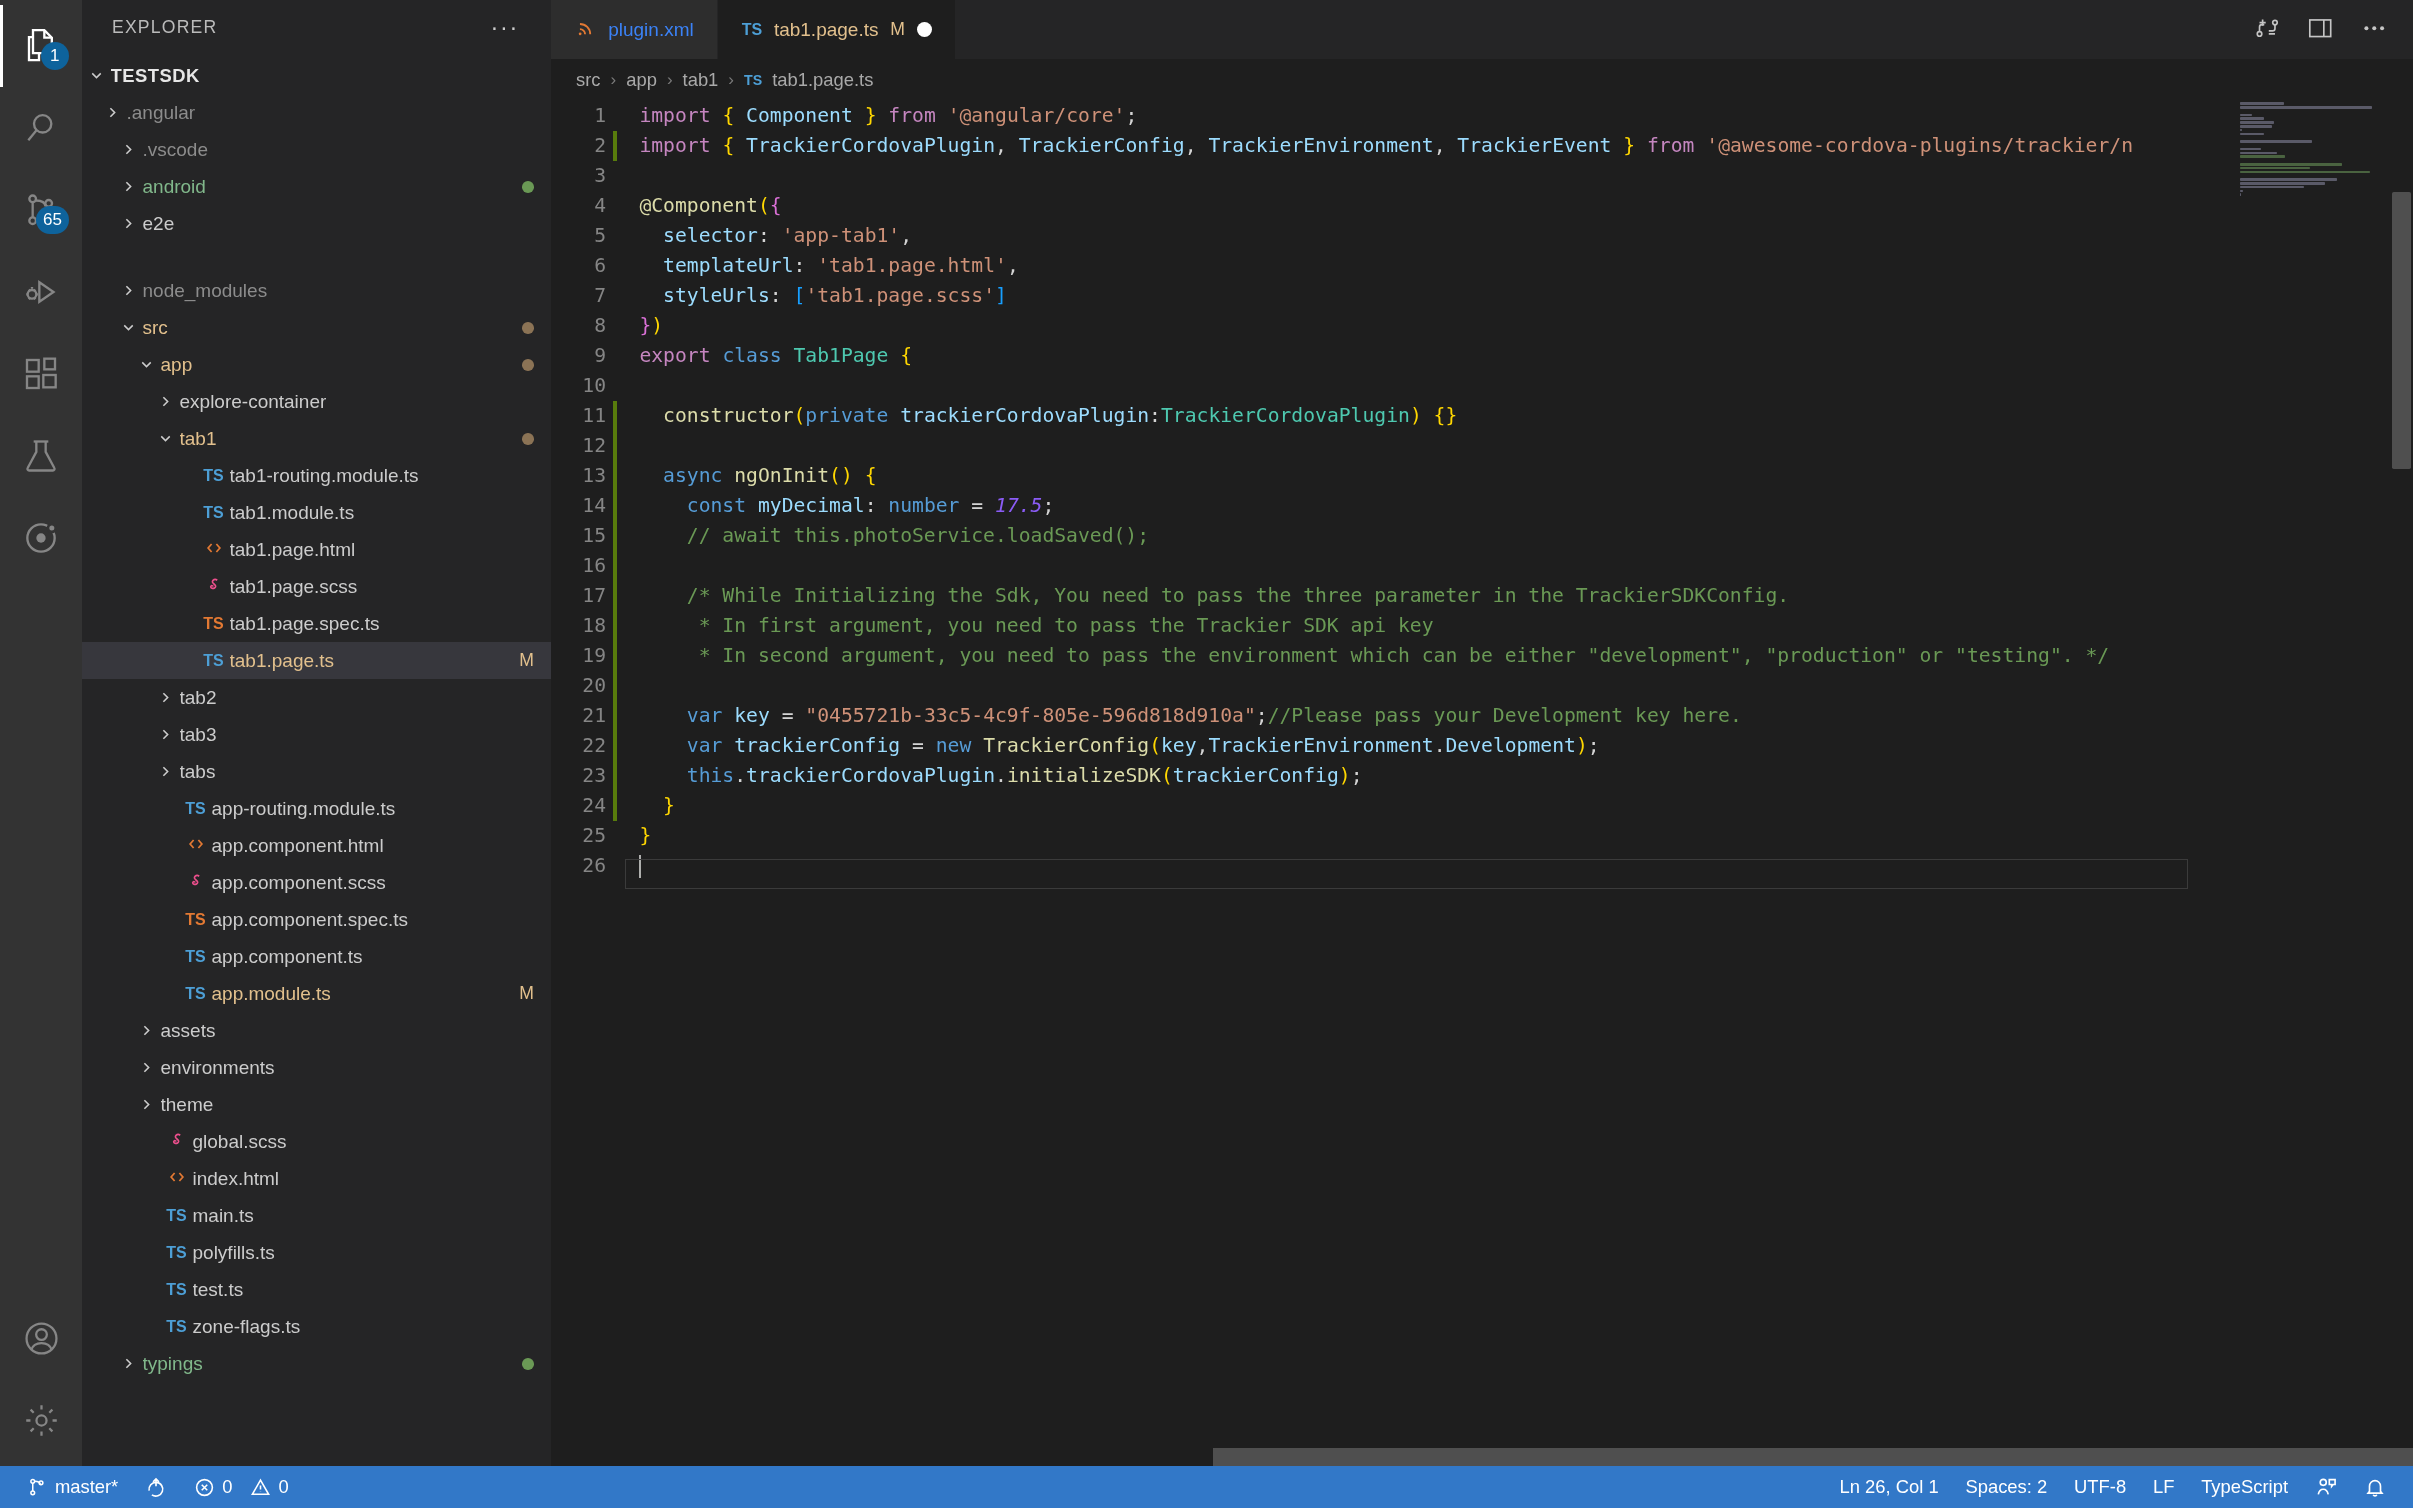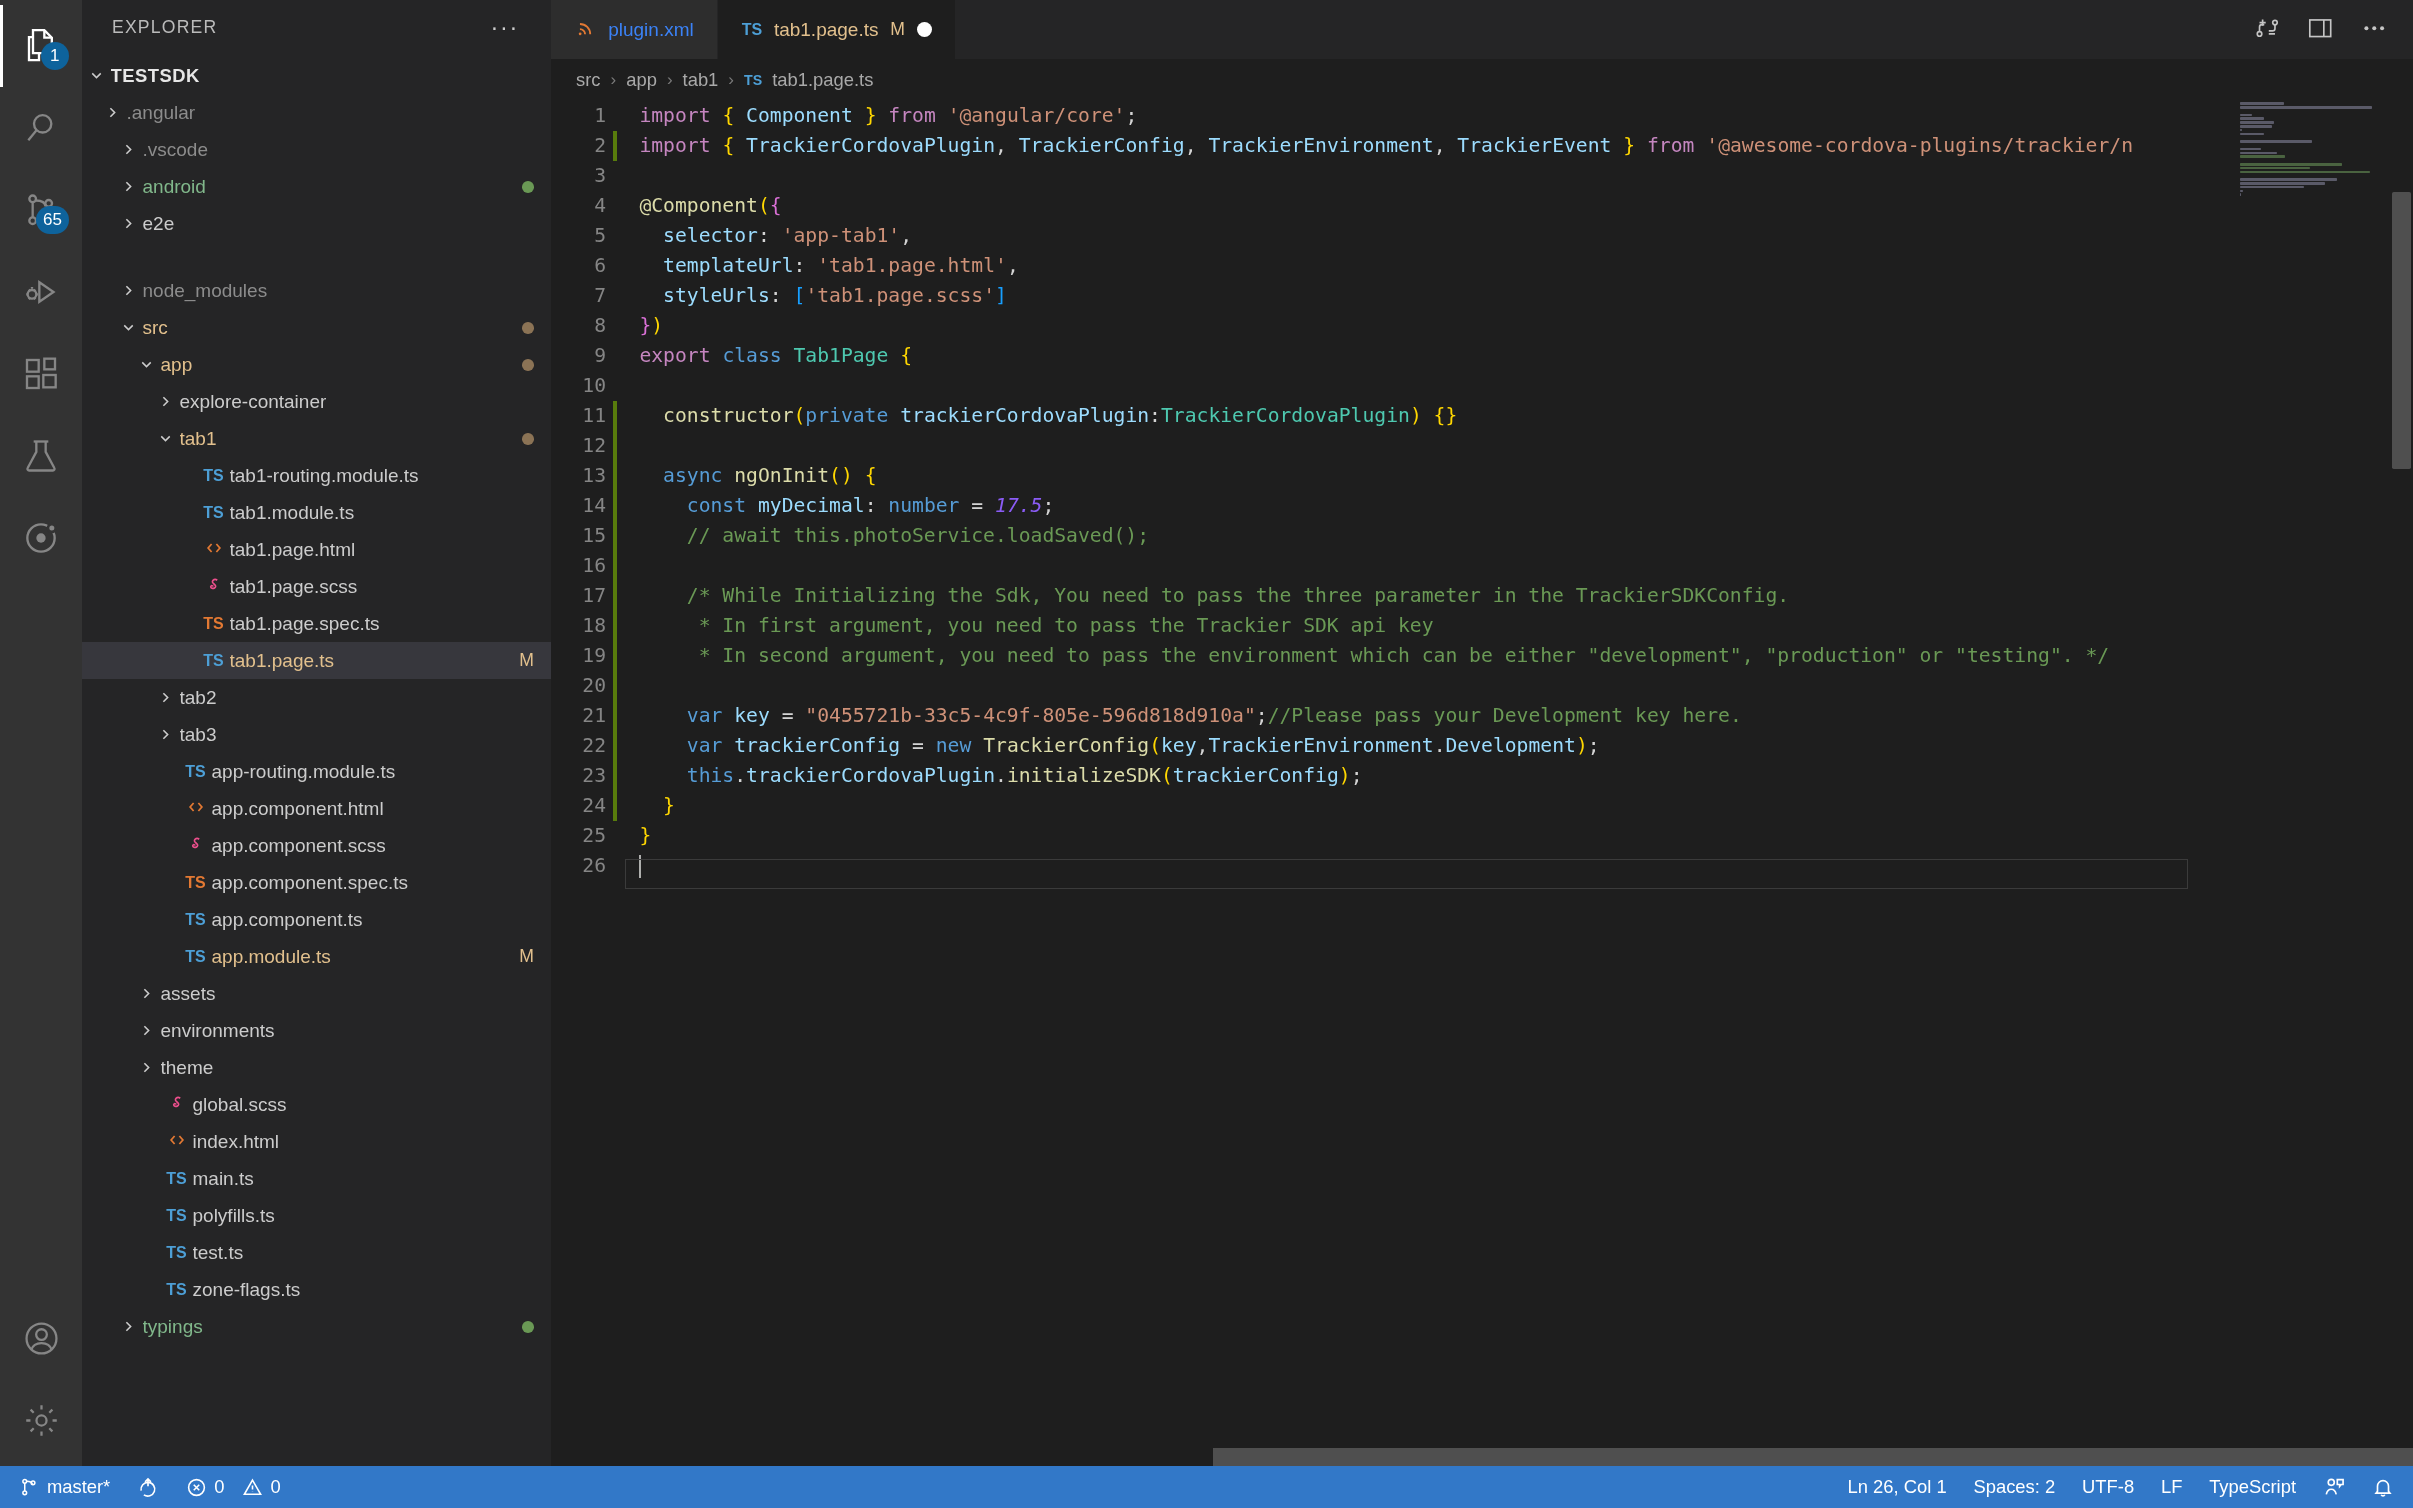--- a/index.html
+++ b/index.html
@@ -153,21 +153,21 @@
   .vscroll .thumb { position:absolute; right:2.5px; width:18.4px; background:#4f4f4f; border-radius:1.7px; }
 
   .hscroll {
     position:absolute; left:0; right:0; bottom:0; height:18.4px;
   }
   .hscroll .thumb { position:absolute; left:662px; height:18.4px; width:1441px; background:#4f4f4f; }
 
   
   .statusbar {
     height:42px; flex:0 0 42px; background:#3278c8; display:flex; align-items:center;
-    color:#ffffff; font-size:18.4px; padding:0 6px;
+    color:#ffffff; font-size:18.4px; padding:0 14px;
   }
   .sb-left { display:flex; align-items:center; gap:0; }
   .sb-right { display:flex; align-items:center; gap:0; margin-left:auto; }
   .sb-item { display:flex; align-items:center; gap:7.5px; padding:0 13.4px; height:42px; }
   .sb-item svg { display:block; }
 </style>
 </head>
 <body>
 
 <div class="app">
@@ -408,20 +408,28 @@
             </span>
             <span class="label c-white">tab2</span>
           </div>
           <div class="row" style="padding-left: 69px;">
             <span class="twisty">
               <svg width="17" height="17" viewBox="0 0 16 16" fill="none" stroke="currentColor" stroke-width="1.5">
                 <path d="M6 4l4 4-4 4"></path>
               </svg>
             </span>
             <span class="label c-white">tab3</span>
+          </div>
+          <div class="row" style="padding-left: 69px;">
+            <span class="twisty">
+              <svg width="17" height="17" viewBox="0 0 16 16" fill="none" stroke="currentColor" stroke-width="1.5">
+                <path d="M6 4l4 4-4 4"></path>
+              </svg>
+            </span>
+            <span class="label c-white">tabs</span>
           </div>
           <div class="row" style="padding-left: 69px;">
             <span class="twisty"></span>
             <span class="ficon">
               <span class="ts-blue">TS</span>
             </span>
             <span class="label c-white">app-routing.module.ts</span>
           </div>
           <div class="row" style="padding-left: 69px;">
             <span class="twisty"></span>

